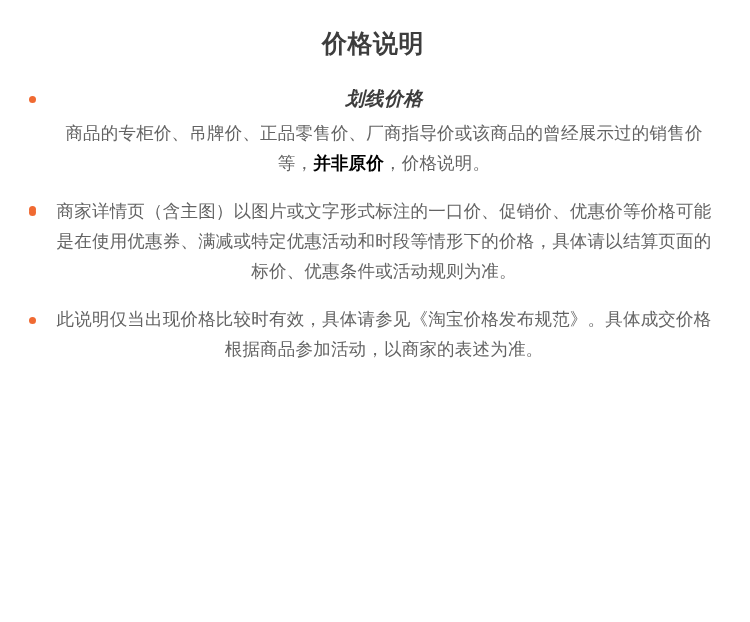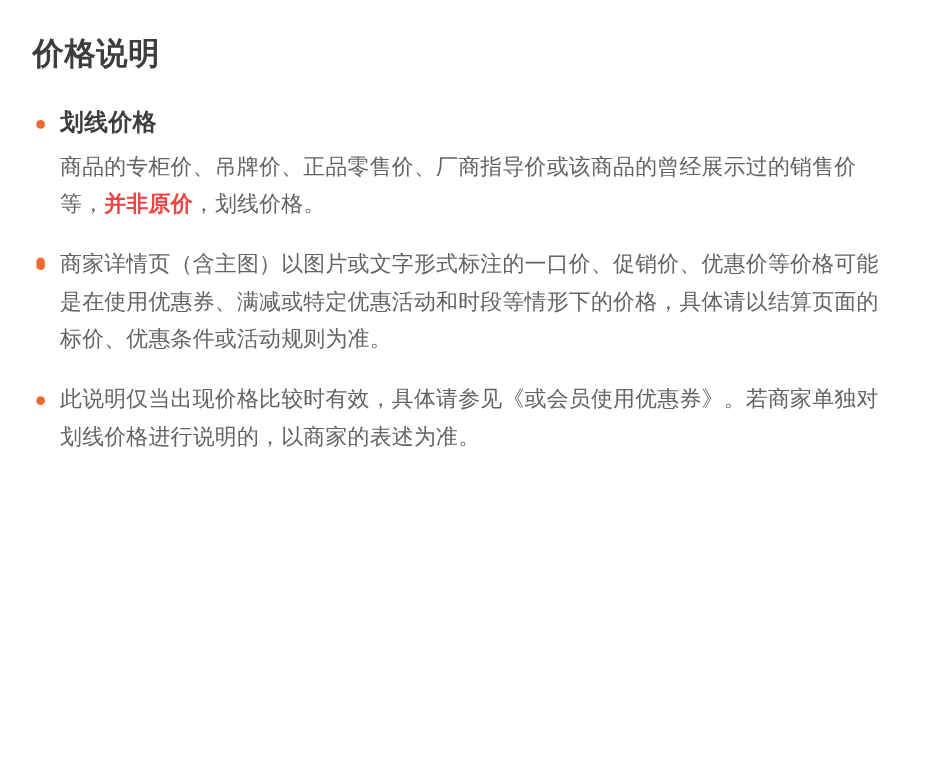--- a/index.html
+++ b/index.html
@@ -13,20 +13,21 @@
     font-family: "Liberation Sans", "DejaVu Sans", sans-serif;
     color: #5c5c5c;
     overflow: hidden;
   }
   .page {
     width: 750px;
     height: 506px;
     box-sizing: border-box;
     padding: 26px 30px 0 26px;
     position: relative;
+    text-align: center;
   }
   .page-title {
     font-size: 25px;
     line-height: 34px;
     font-weight: bold;
     color: #3d3d3d;
     margin: 0 0 26px 0;
     letter-spacing: 0.5px;
   }
   .section {
@@ -43,61 +44,62 @@
     border-radius: 50%;
     background: #f06a32;
   }
   .section-heading {
     font-size: 19px;
     line-height: 26px;
     font-weight: bold;
     color: #3d3d3d;
     margin: 0 0 6px 0;
     letter-spacing: 0.4px;
+    font-style: italic;
   }
   .section-body {
     font-size: 17.5px;
     line-height: 30px;
     color: #636363;
     letter-spacing: 0.2px;
     margin: 0;
   }
   .section-body b {
     font-weight: bold;
-    color: #ef4444;
+    color: #000000;
   }
   .section.para .bullet {
     top: 13px;
   }
   .section.para .section-body {
     margin-top: 0;
   }
 </style>
 </head>
 <body>
 
 <div class="page">
 
   <h1 class="page-title">价格说明</h1>
 
   <div class="section">
     <span class="bullet"></span>
     <h2 class="section-heading">划线价格</h2>
     <p class="section-body">
-      <span>商品的专柜价、吊牌价、正品零售价、厂商指导价或该商品的曾经展示过的销售价等，</span><b>并非原价</b><span>，划线价格。</span>
+      <span>商品的专柜价、吊牌价、正品零售价、厂商指导价或该商品的曾经展示过的销售价等，</span><b>并非原价</b><span>，价格说明。</span>
     </p>
   </div>
 
   <div class="section">
     <span class="bullet"></span>
   </div>
 
   <div class="section para">
     <span class="bullet"></span>
     <p class="section-body">商家详情页（含主图）以图片或文字形式标注的一口价、促销价、优惠价等价格可能是在使用优惠券、满减或特定优惠活动和时段等情形下的价格，具体请以结算页面的标价、优惠条件或活动规则为准。</p>
   </div>
 
   <div class="section para">
     <span class="bullet"></span>
-    <p class="section-body">此说明仅当出现价格比较时有效，具体请参见《或会员使用优惠券》。若商家单独对划线价格进行说明的，以商家的表述为准。</p>
+    <p class="section-body">此说明仅当出现价格比较时有效，具体请参见《淘宝价格发布规范》。具体成交价格根据商品参加活动，以商家的表述为准。</p>
   </div>
 
 </div>
 
 </body></html>

